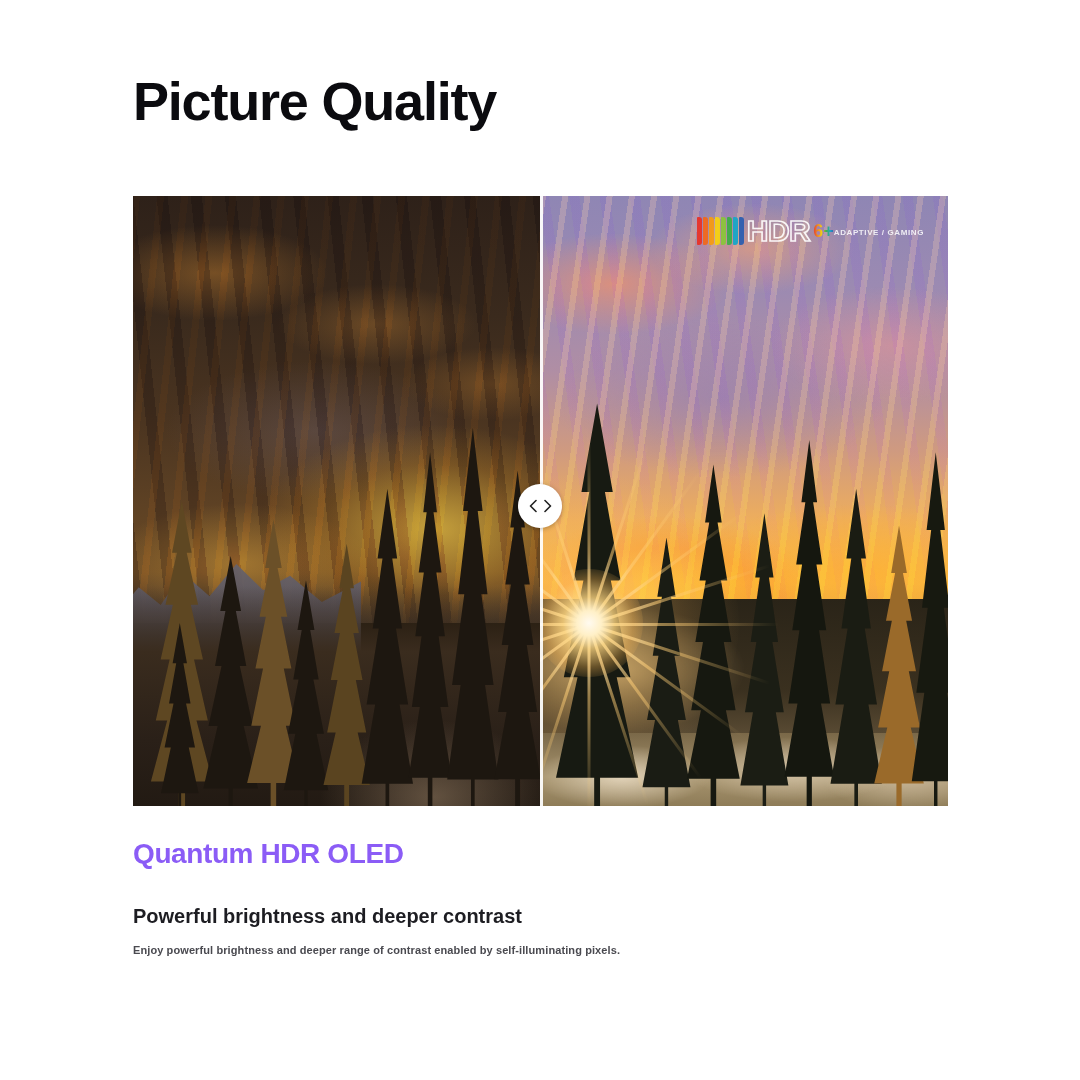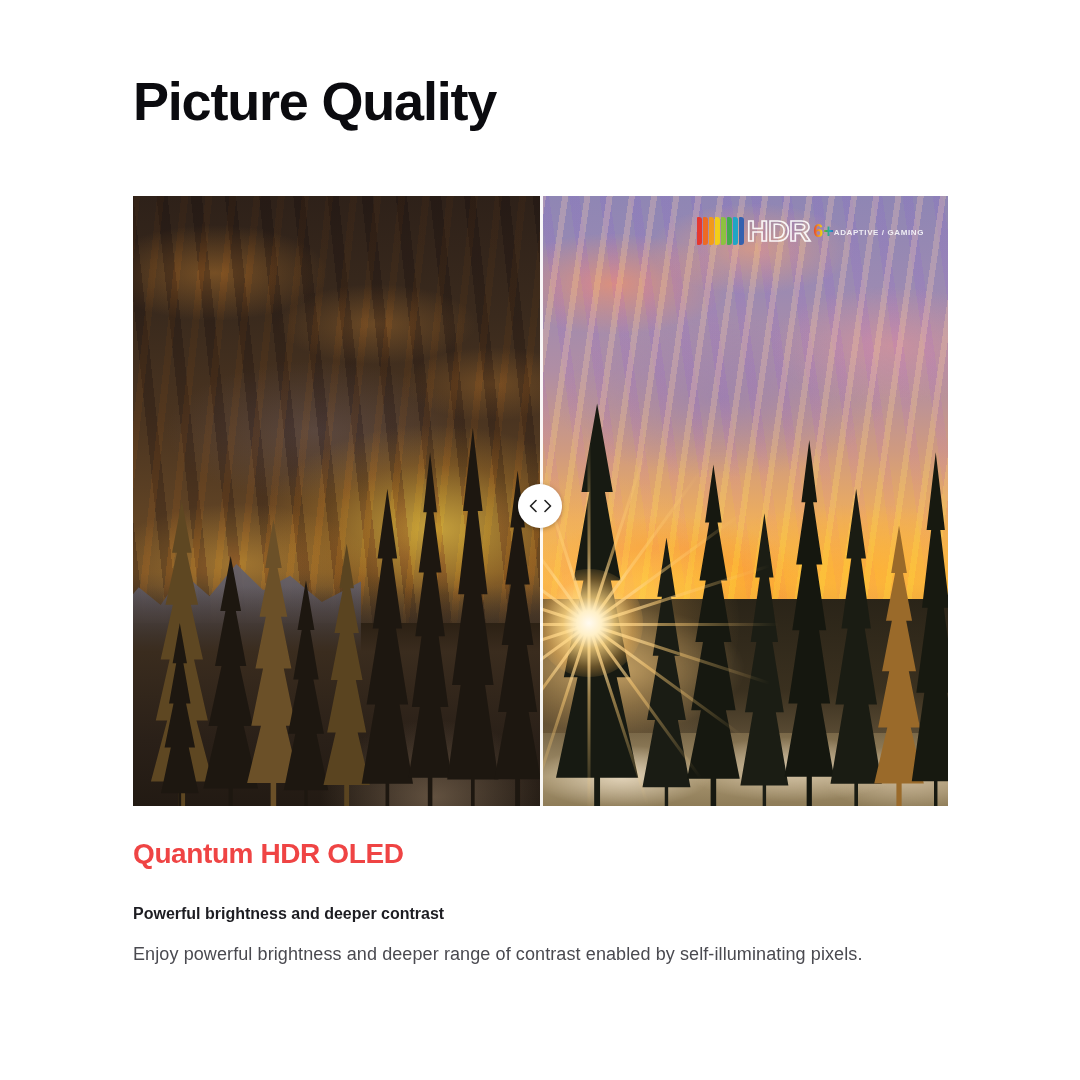--- a/index.html
+++ b/index.html
@@ -160,29 +160,29 @@
     -webkit-background-clip:text; background-clip:text; color:transparent;
   }
   .hdr-sub {
     margin-top:3px; font-size:8px; letter-spacing:.6px; font-weight:600;
     color:rgba(255,255,255,.88);
   }
 
   
   .cap-title {
     position:absolute; left:133px; top:838px;
-    font-size:28px; font-weight:700; letter-spacing:-.4px; color:#ef4444;
+    font-size:28px; font-weight:700; letter-spacing:-.4px; color:#8b5cf6;
   }
   .cap-sub {
     position:absolute; left:133px; top:905px;
-    font-size:16px; font-weight:700; color:#1d1d22;
+    font-size:20px; font-weight:700; color:#1d1d22;
   }
   .cap-body {
     position:absolute; left:133px; top:944px;
-    font-size:18px; font-weight:400; color:#4a4a50; letter-spacing:.1px;
+    font-size:11px; font-weight:700; color:#4a4a50; letter-spacing:.1px;
   }
 </style>
 </head>
 <body>
 
 <div class="page">
 
   <h1 class="page-title">Picture Quality</h1>
 
   <div class="compare">

